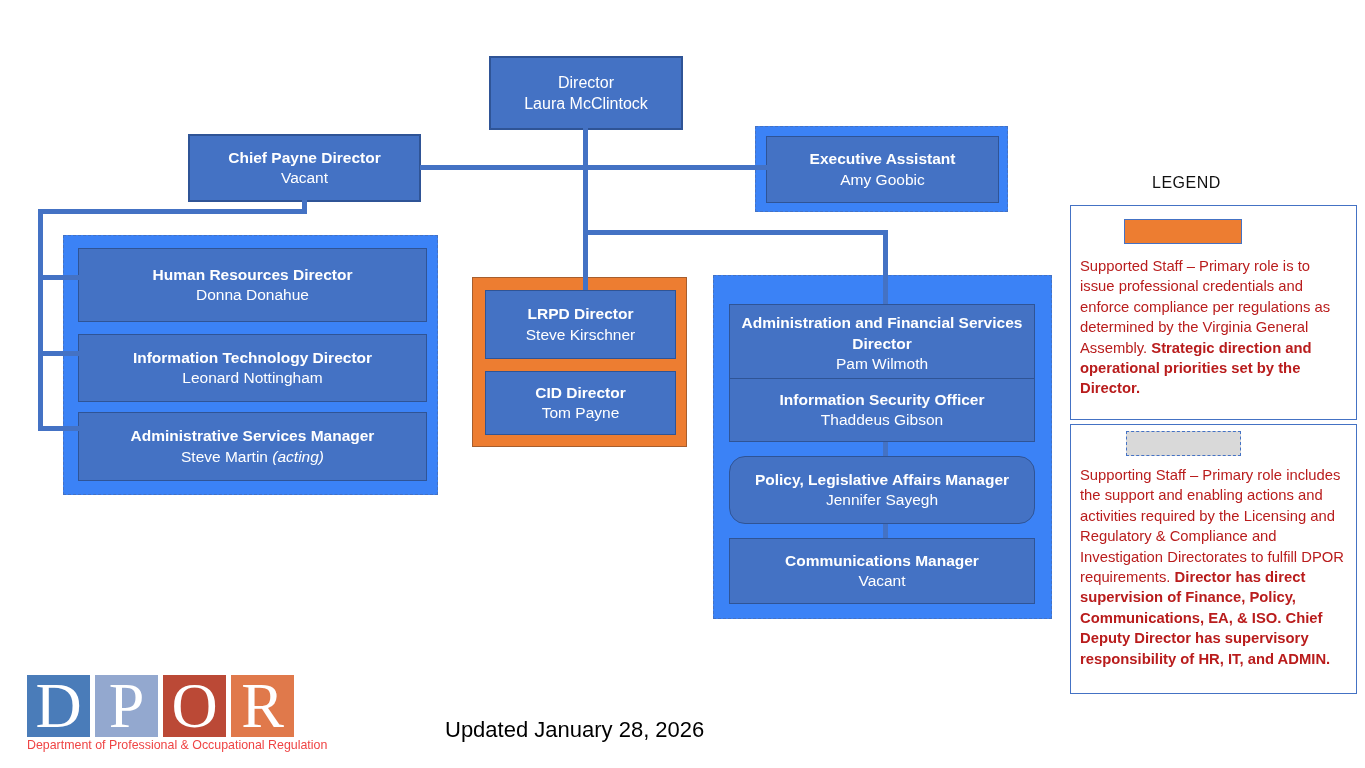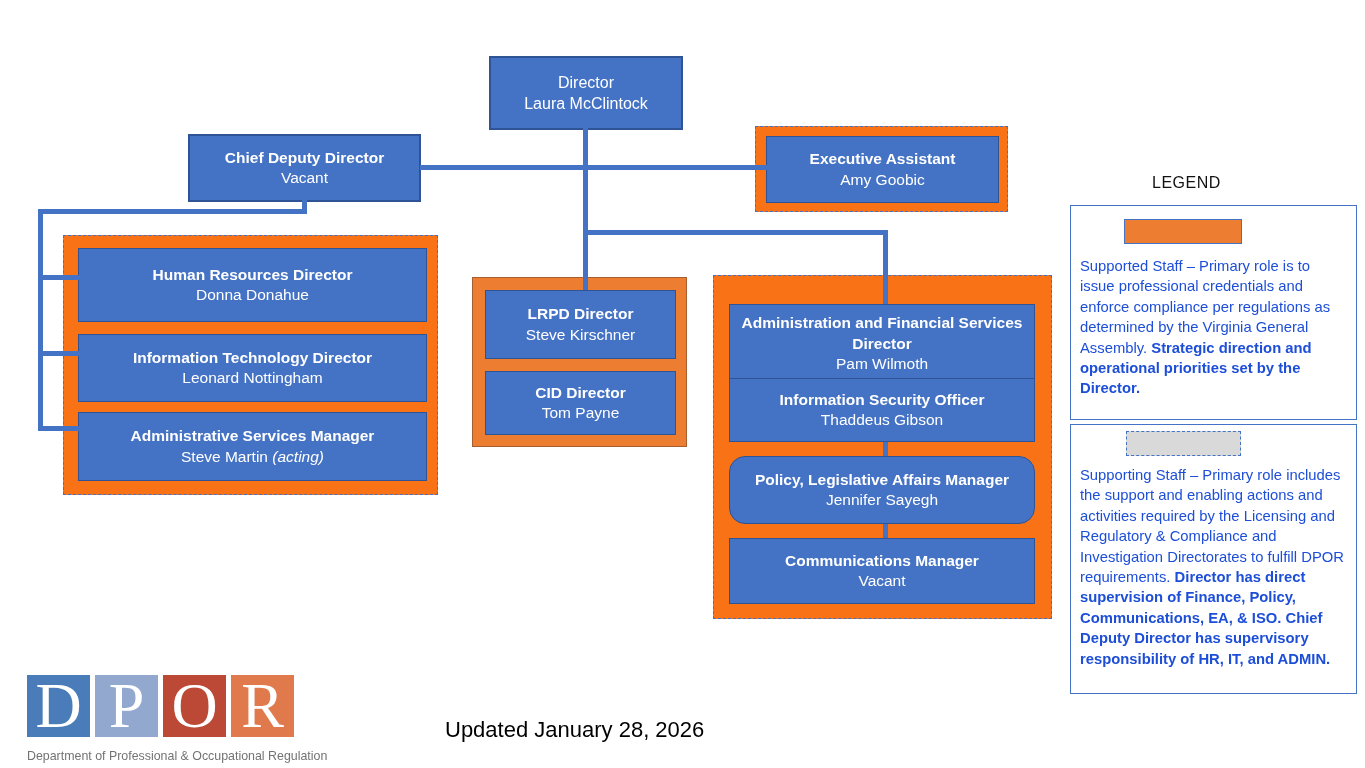--- a/index.html
+++ b/index.html
@@ -14,44 +14,44 @@
           display:flex; flex-direction:column; align-items:center; justify-content:center;
           text-align:center; line-height:1.32; padding:2px 6px; }
   .node-title { font-weight:700; font-size:15.5px; }
   .node-name  { font-weight:400; font-size:15.5px; }
   .node-name .note { font-style:italic; margin-left:0.28em; }
 
   .director-node .node-title { font-size:16px; font-weight:400; }
   .director-node .node-name  { font-size:16px; }
 
   
-  .group-gray   { position:absolute; background:#f97316; border:1.6px dashed #4472C4; z-index:1;padding-left:35px; }
+  .group-gray   { position:absolute; background:#3b82f6; border:1.6px dashed #4472C4; z-index:1;padding-left:35px; }
   .group-orange { position:absolute; background:#ED7D31; border:1.6px solid #A65E2E; z-index:1; }
   .group-gray .node, .group-orange .node { border-width:1.6px; }
   .line-inner { position:absolute; background:#4472C4; }
 
   
   .legend-heading { position:absolute; left:1152px; top:174px; font-size:16px; color:#111111; letter-spacing:0.5px; }
   .legend-box { position:absolute; left:1070px; width:287px; background:#ffffff; border:1.5px solid #4472C4; }
   .legend-swatch { position:absolute; }
-  .legend-text { position:absolute; left:9px; right:8px; font-size:14.8px; line-height:1.38; color:#1d4ed8; }
+  .legend-text { position:absolute; left:9px; right:8px; font-size:14.8px; line-height:1.38; color:#b91c1c; }
   .legend-text .bold { font-weight:700; }
 
   
   .updated { position:absolute; left:445px; top:717px; font-size:22px; color:#000000; }
   .logo { position:absolute; left:27px; top:675px; }
   .logo-tiles { display:flex; gap:5px; }
   .logo-tile { width:63px; height:62px; display:flex; align-items:center; justify-content:center;
                overflow:hidden; color:#ffffff; font-family:"Liberation Serif", serif;
                font-size:64px; line-height:58px; }
   .tile-d { background:#4A7CB9; }
   .tile-p { background:#93A8CF; }
   .tile-o { background:#BB4936; }
   .tile-r { background:#E0794B; }
-  .logo-caption { margin-top:12px; font-size:12.4px; color:#737373; white-space:nowrap; }
+  .logo-caption { margin-top:1px; font-size:12.4px; color:#ef4444; white-space:nowrap; }
 </style>
 </head>
 <body>
 
 <div id="canvas">
 
   <div class="line" style="left:583px; top:128px; width:5px; height:162px;"></div>
   <div class="line" style="left:420px; top:165px; width:348px; height:5px;"></div>
   <div class="line" style="left:583px; top:230px; width:303px; height:5px;"></div>
   <div class="line" style="left:883px; top:230px; width:5px; height:50px;"></div>
@@ -61,21 +61,21 @@
   <div class="line" style="left:40px; top:275px; width:40px; height:5px;"></div>
   <div class="line" style="left:40px; top:351px; width:40px; height:5px;"></div>
   <div class="line" style="left:40px; top:426px; width:40px; height:5px;"></div>
 
   <div class="node director-node" style="left:489px; top:56px; width:194px; height:74px; border-width:2.5px;">
     <div class="node-title">Director</div>
     <div class="node-name">Laura McClintock</div>
   </div>
 
   <div class="node" style="left:188px; top:134px; width:233px; height:68px;">
-    <div class="node-title">Chief Deputy Director</div>
+    <div class="node-title">Chief Payne Director</div>
     <div class="node-name">Vacant</div>
   </div>
 
   <div class="group-gray" style="left:755px; top:126px; width:253px; height:86px;">
     <div class="node" style="left:10px; top:9px; width:233px; height:67px;">
       <div class="node-title">Executive Assistant</div>
       <div class="node-name">Amy Goobic</div>
     </div>
   </div>
 

